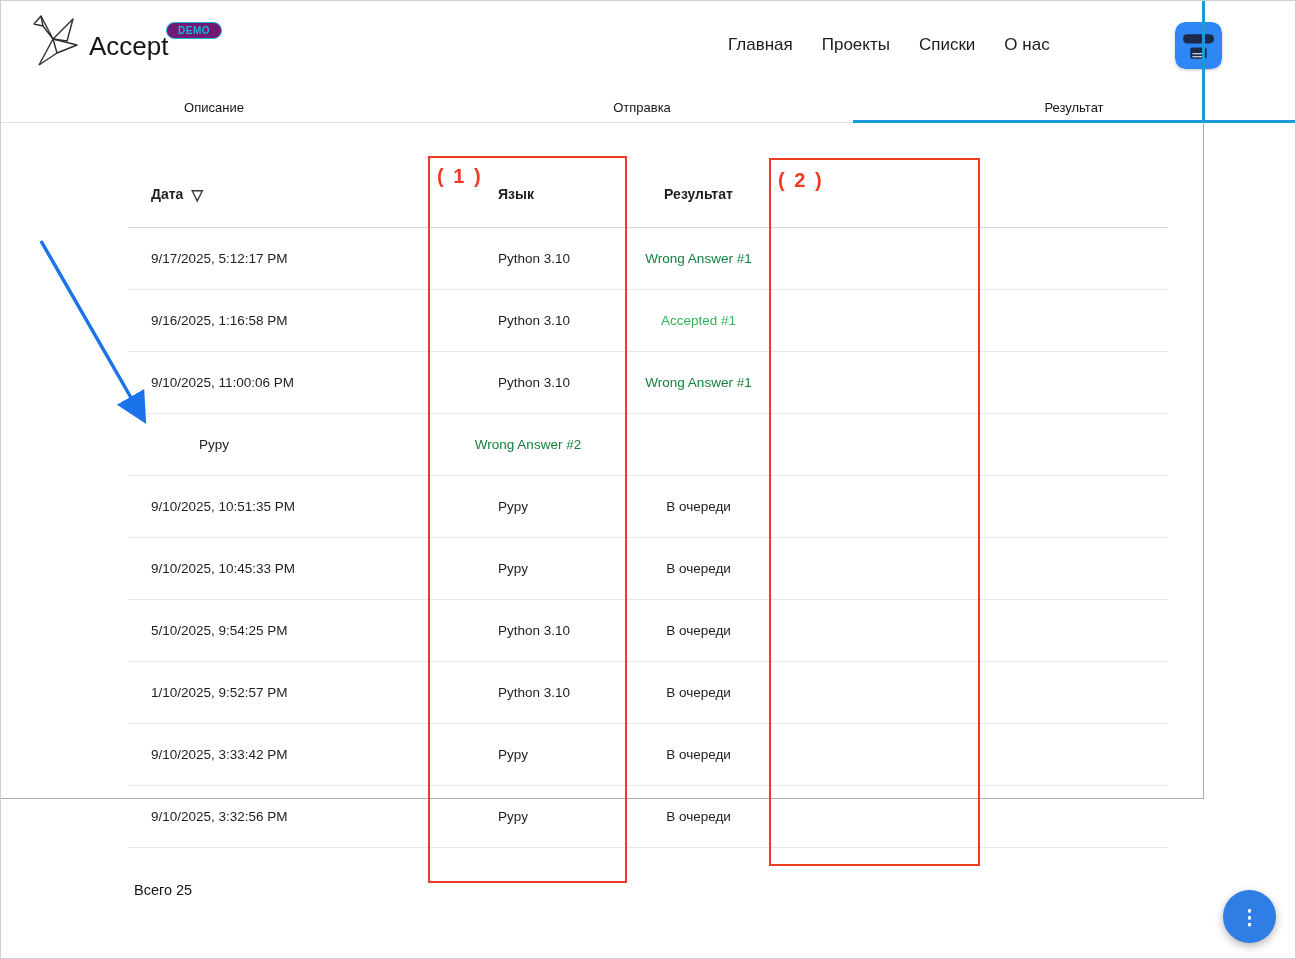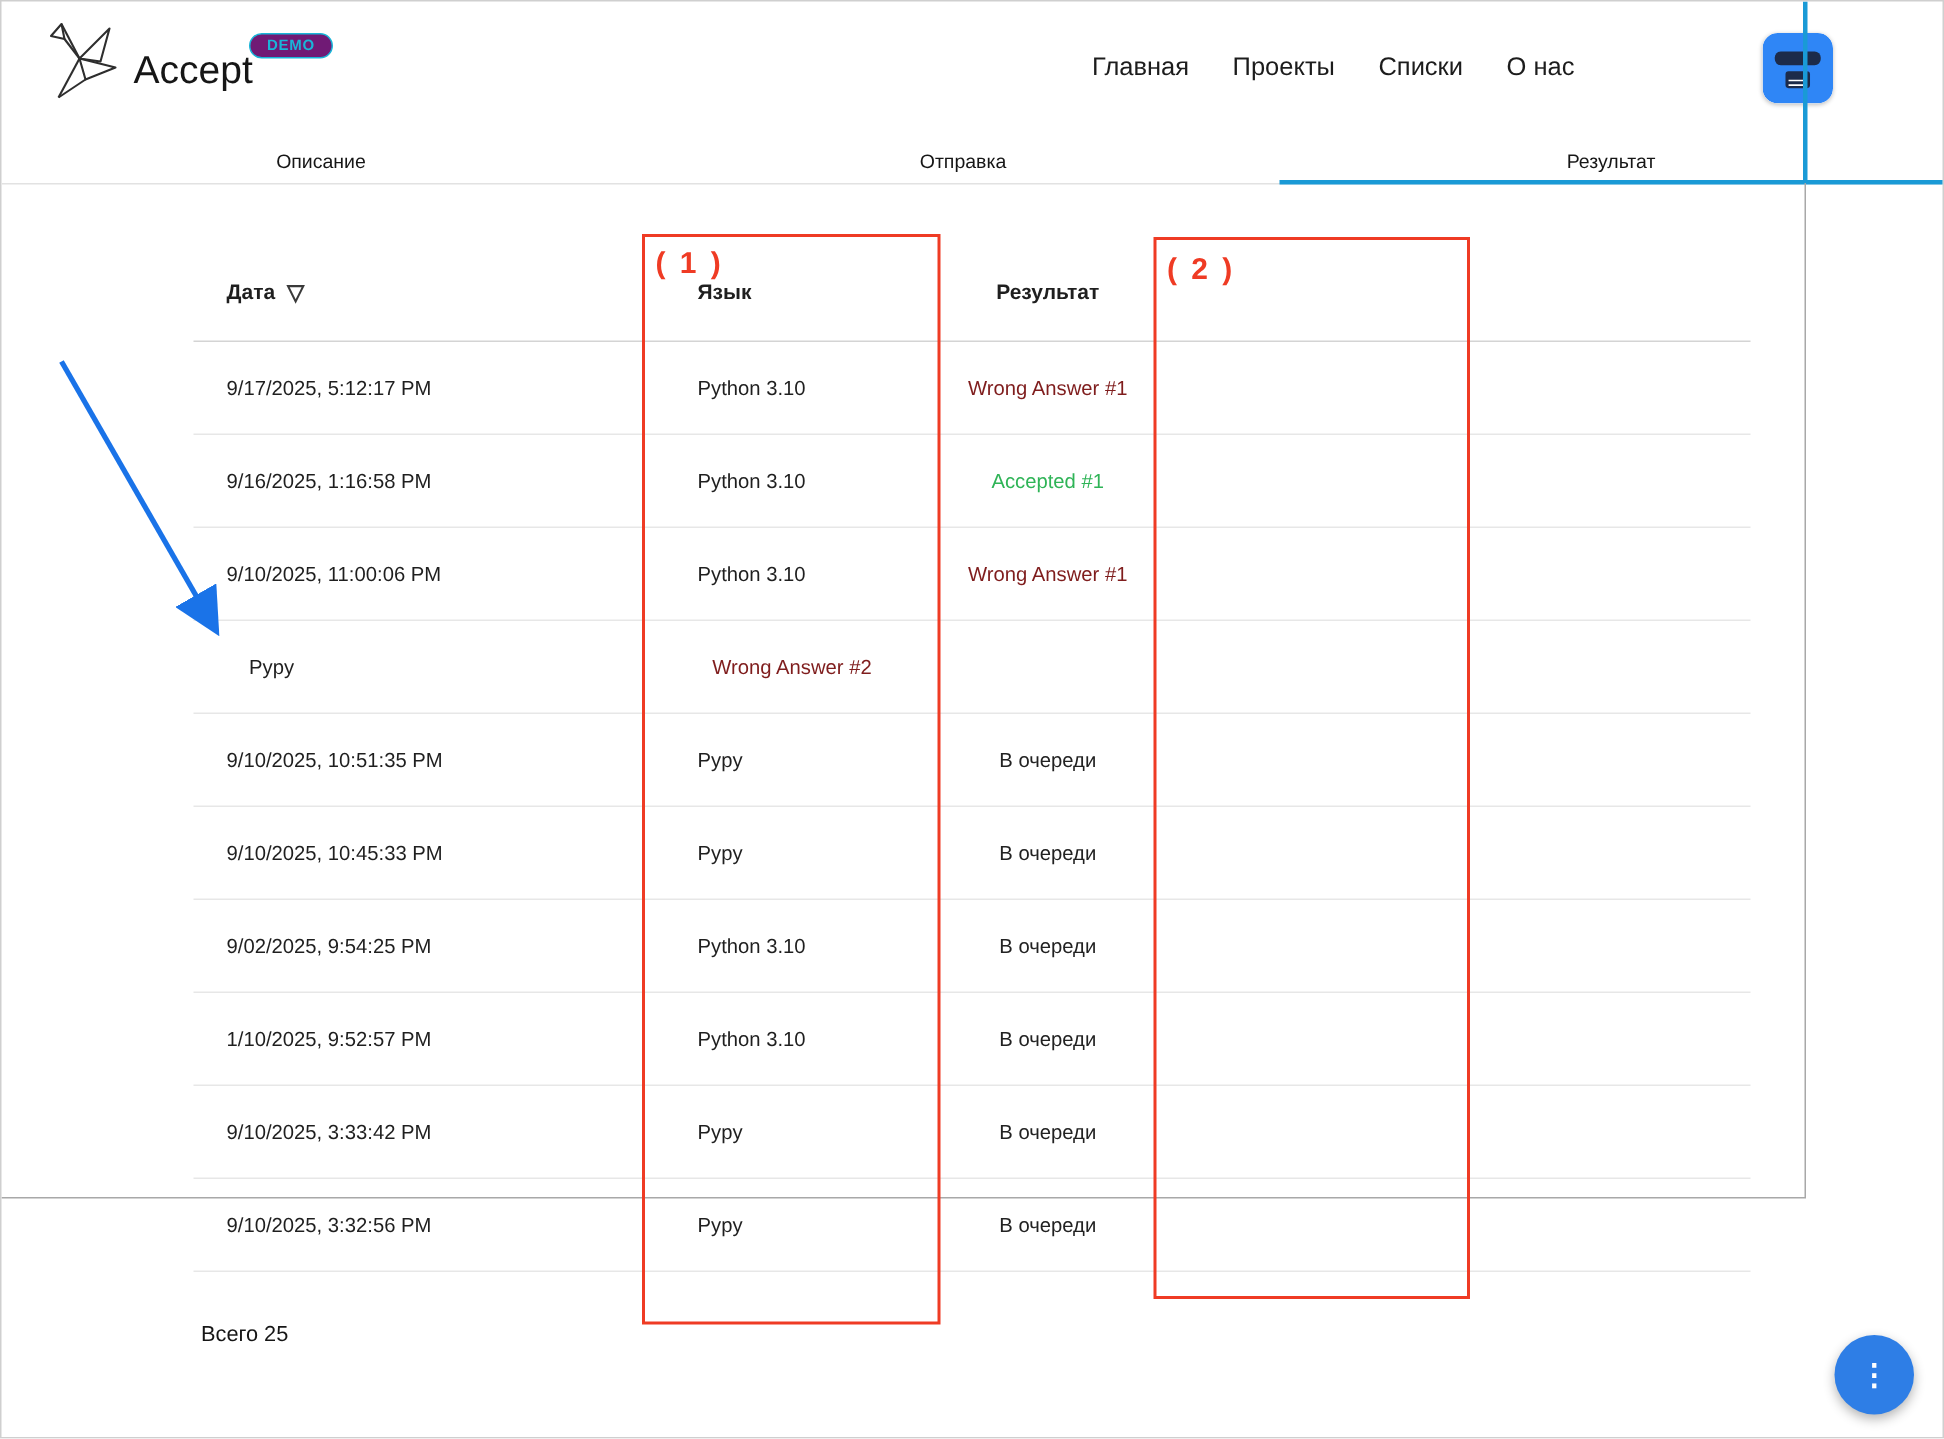--- a/index.html
+++ b/index.html
@@ -37,27 +37,27 @@
          color:#161616; cursor:pointer; white-space:nowrap; }
   .tab1 { left:213px; } .tab2 { left:641px; } .tab3 { left:1073px; }
 
   
   .table { position:absolute; left:128px; top:160px; width:1038px; z-index:1; }
   .thead, .trow { display:grid; grid-template-columns:299px 200px 141px 211px auto;
                   align-items:center; }
   .thead { height:67px; border-bottom:1px solid #d4d4d4; font-weight:bold; font-size:14px; }
   .trow  { height:62px; border-bottom:1px solid #e7e7e7; font-size:13.5px; }
   .c-date { padding-left:22px; display:flex; align-items:center; gap:8px; }
-  .c-lang { padding-left:37px; }
+  .c-lang { padding-left:70px; }
   .c-res  { text-align:center; }
   .filter-ic { font-size:15px; color:#3a3a3a; position:relative; top:1px; cursor:pointer; }
   .trow .c-date span { cursor:pointer; }
   [data-highlight="true"] { color:#3566d6; border:2px solid #3566d6; border-radius:4px;
                             padding:3px 7px; margin-left:-9px; }
-  [data-status="error"]   { color:#7f1d1d; }
+  [data-status="error"]   { color:#15803d; }
   [data-status="success"] { color:#2fb457; }
   [data-status="queued"]  { color:#222; }
 
   
   .total { position:absolute; left:133px; top:881px; font-size:14.5px; color:#161616; }
   .pager-wrap { position:absolute; right:130px; top:871px; display:flex;
                 align-items:center; gap:14px; }
   .pp-label { font-size:14px; color:#161616; }
   .pp-select { width:84px; height:36px; border:1px solid #d9d9d9; border-radius:6px;
                display:flex; align-items:center; cursor:pointer; background:#fff; }
@@ -182,21 +182,21 @@
       <div class="c-date">
           <span>9/10/2025, 10:45:33 PM</span>
         </div>
       <div class="c-lang">Pypy</div>
       <div class="c-res" data-status="queued">В очереди</div>
       <div></div>
         <div></div>
     </div>
     <div class="trow">
       <div class="c-date">
-          <span>9/02/2025, 9:54:25 PM</span>
+          <span>5/10/2025, 9:54:25 PM</span>
         </div>
       <div class="c-lang">Python 3.10</div>
       <div class="c-res" data-status="queued">В очереди</div>
       <div></div>
         <div></div>
     </div>
     <div class="trow">
       <div class="c-date">
           <span>1/10/2025, 9:52:57 PM</span>
         </div>

